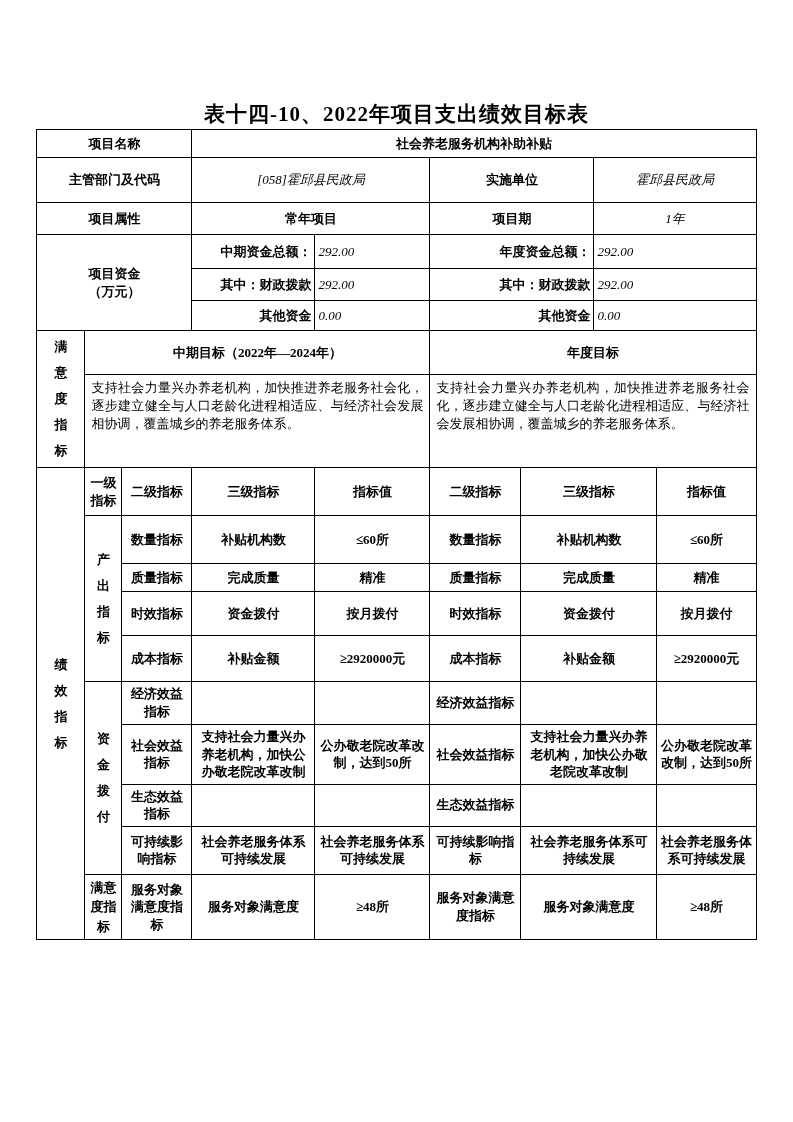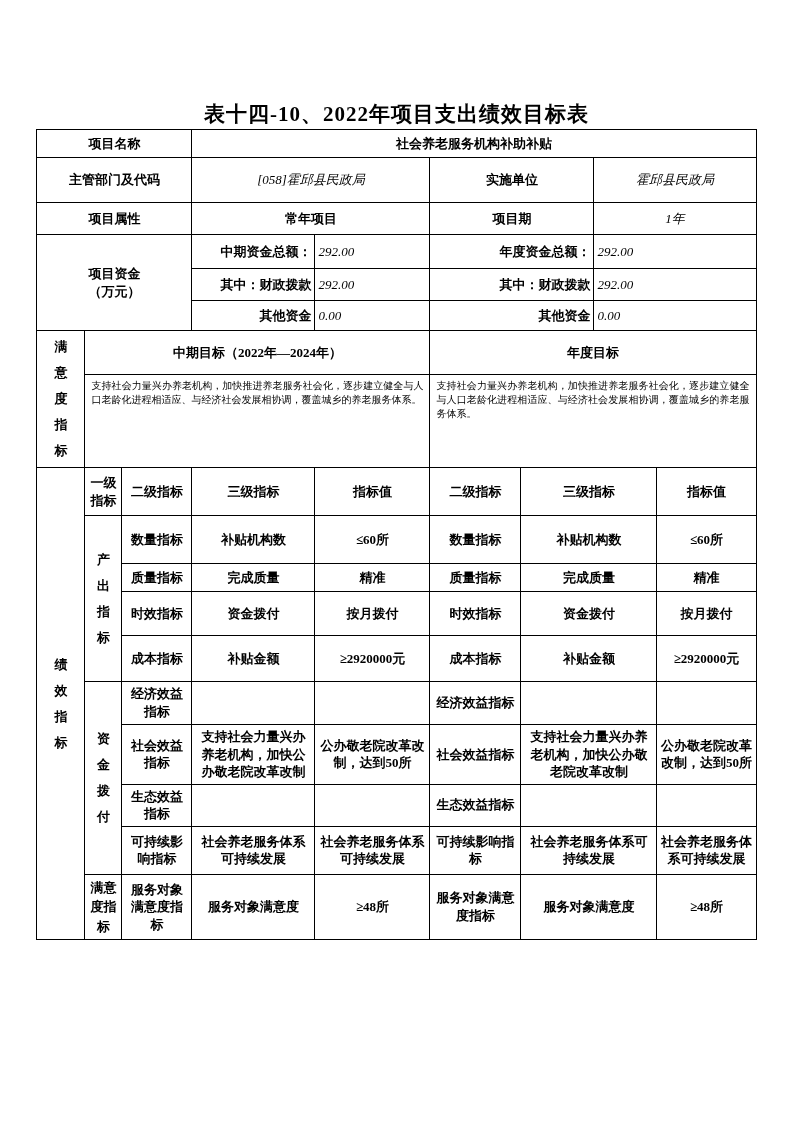--- a/index.html
+++ b/index.html
@@ -37,21 +37,21 @@
     padding: 3px 3px;
     word-break: break-all;
     overflow: hidden;
     line-height: 1.35;
   }
   td.left  { text-align: right;  padding-left: 6px; }
   td.right { text-align: left; padding-right: 6px; }
   td.n     { font-weight: normal; font-style: italic; }
   td.para {
     font-weight: normal;
-    font-size: 10px;
+    font-size: 13px;
     text-align: justify;
     padding: 4px 6px;
     line-height: 1.4;
     vertical-align: top;
   }
   .prewrap { white-space: pre-line; }
   .vtext {
     width: 1.1em;
     margin: 0 auto;
     word-break: break-all;

